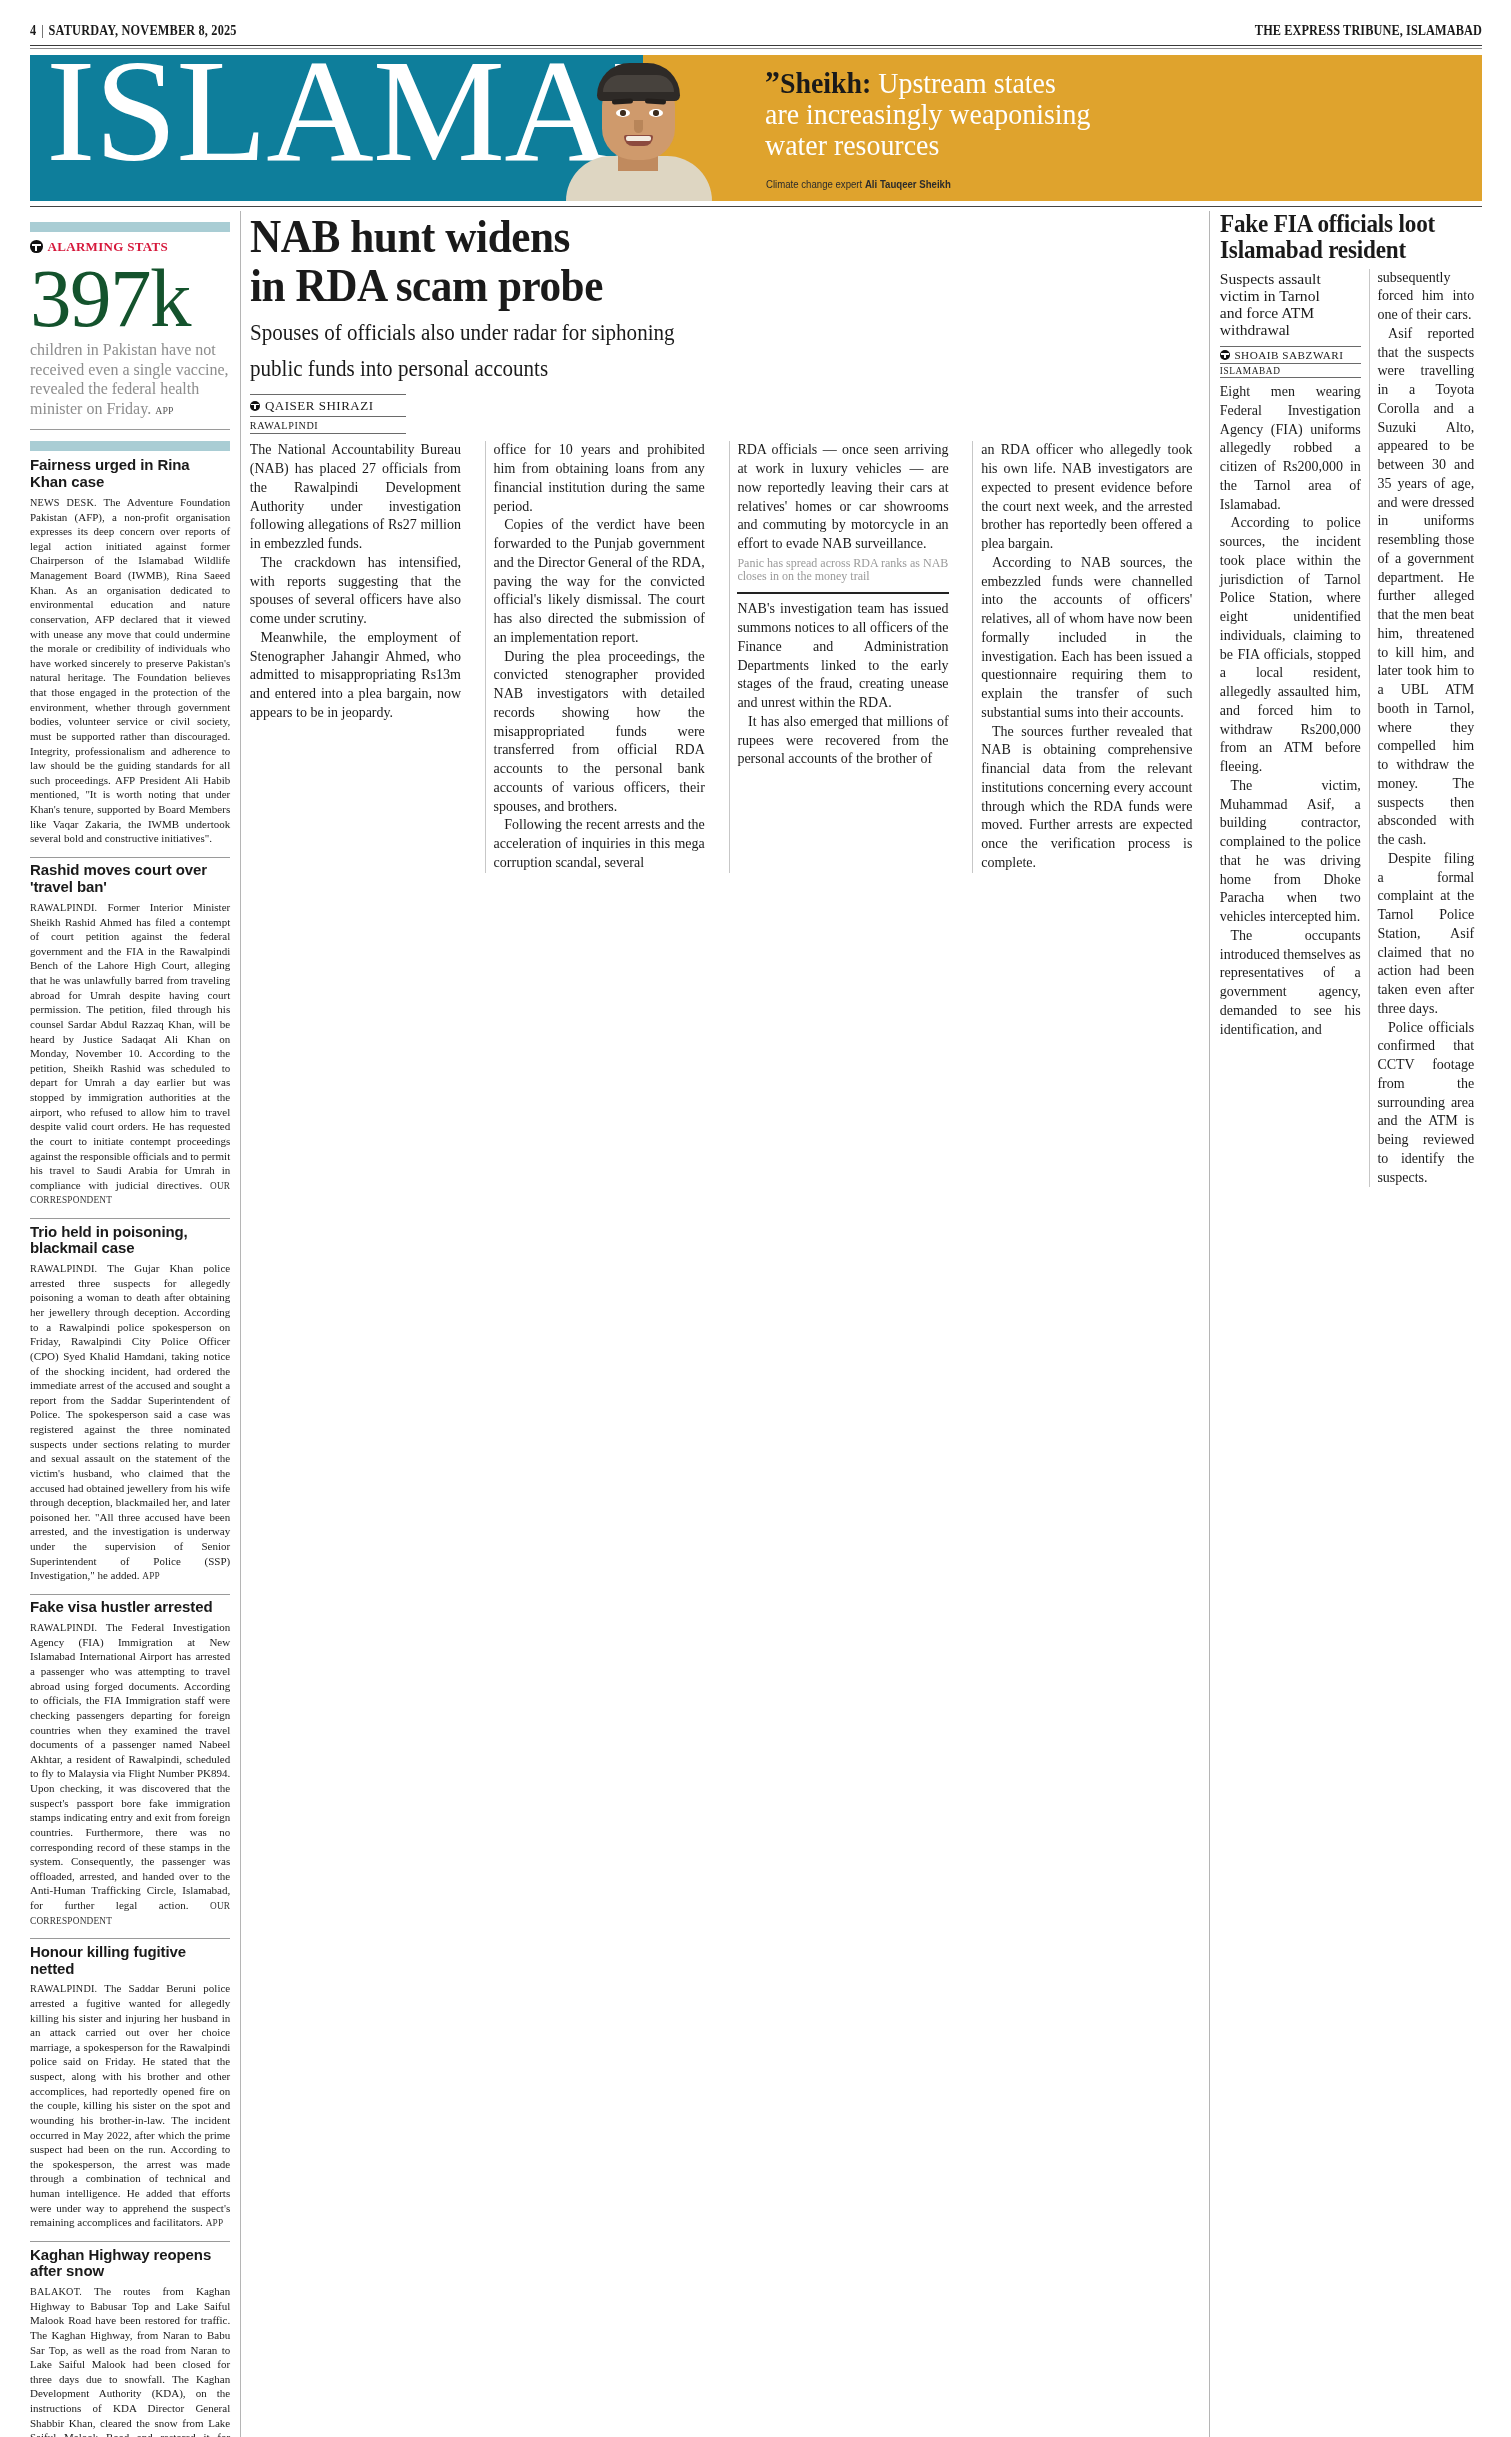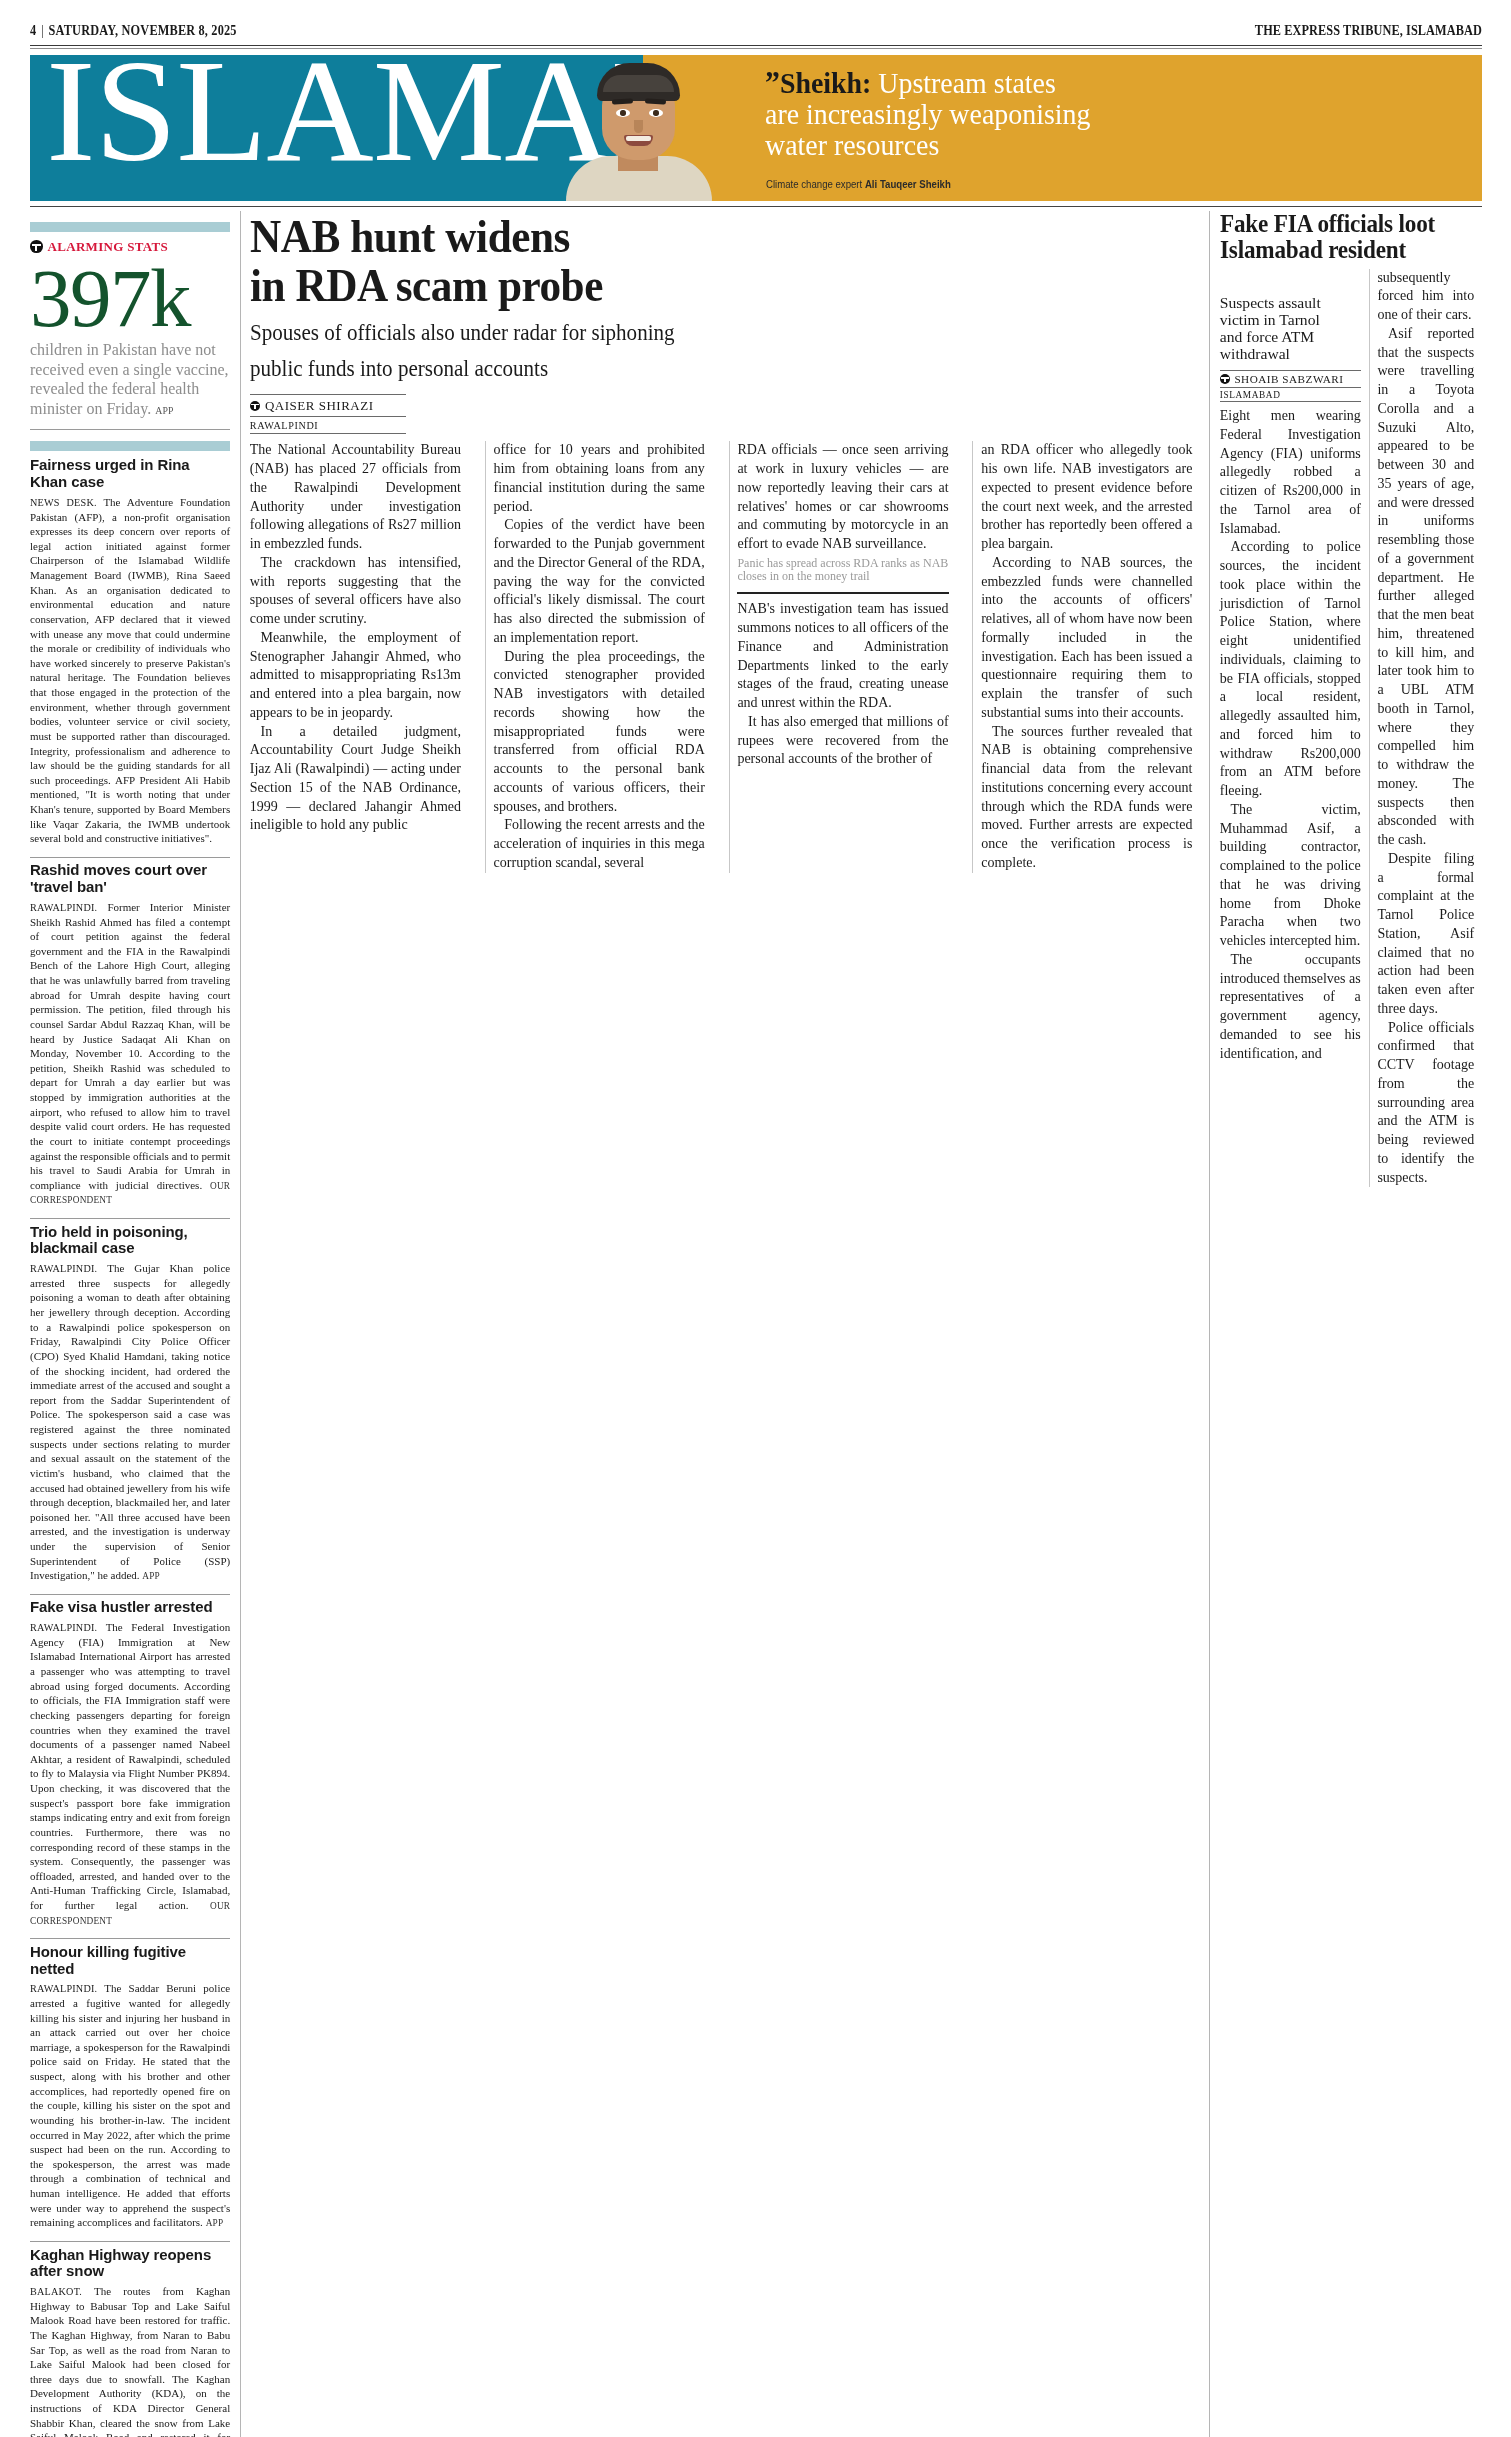--- a/index.html
+++ b/index.html
@@ -170,21 +170,21 @@
 
   
   .rrail { width:273px; padding-left:9.8px; }
   .hl-md {
     font-family:"Liberation Serif", serif; font-weight:bold;
     font-size:24.4px; line-height:1.03; letter-spacing:-0.2px; margin:0;
     transform:scaleX(.95); transform-origin:left top;
   }
   .hl-sm-sub {
     font-family:"Liberation Serif", serif; font-size:15.6px; line-height:1.1;
-    margin:25px 0 0;
+    margin:1px 0 0;
   }
   .cols-2 { display:flex; margin-top:6.8px; }
 
   .small-byline {
     display:flex; align-items:center; gap:4.4px;
     font-variant:small-caps; font-size:11.2px; letter-spacing:0.5px;
     border-top:0.5px solid #6a6a6a; border-bottom:0.5px solid #6a6a6a;
     padding:2.4px 0 2px; margin-top:7.8px; width:141px;
   }
   .small-city {
@@ -331,21 +331,20 @@
         </div>
         <div class="byline-city">RAWALPINDI</div>
       </div>
 
       <div class="cols-4">
         <div class="bodycol">
           <div class="bodytext">
             <p class="first">The National Accountability Bureau (NAB) has placed 27 officials from the Rawalpindi Development Authority under investigation following allegations of Rs27 million in embezzled funds.</p>
             <p>The crackdown has intensified, with reports suggesting that the spouses of several officers have also come under scrutiny.</p>
             <p>Meanwhile, the employment of Stenographer Jahangir Ahmed, who admitted to misappropriating Rs13m and entered into a plea bargain, now appears to be in jeopardy.</p>
-            <p>In a detailed judgment, Accountability Court Judge Sheikh Ijaz Ali (Rawalpindi) — acting under Section 15 of the NAB Ordinance, 1999 — declared Jahangir Ahmed ineligible to hold any public</p>
           </div>
         </div>
         <div class="bodycol">
           <div class="bodytext">
             <p class="first">office for 10 years and prohibited him from obtaining loans from any financial institution during the same period.</p>
             <p>Copies of the verdict have been forwarded to the Punjab government and the Director General of the RDA, paving the way for the convicted official's likely dismissal. The court has also directed the submission of an implementation report.</p>
             <p>During the plea proceedings, the convicted stenographer provided NAB investigators with detailed records showing how the misappropriated funds were transferred from official RDA accounts to the personal bank accounts of various officers, their spouses, and brothers.</p>
             <p>Following the recent arrests and the acceleration of inquiries in this mega corruption scandal, several</p>
           </div>
         </div>

